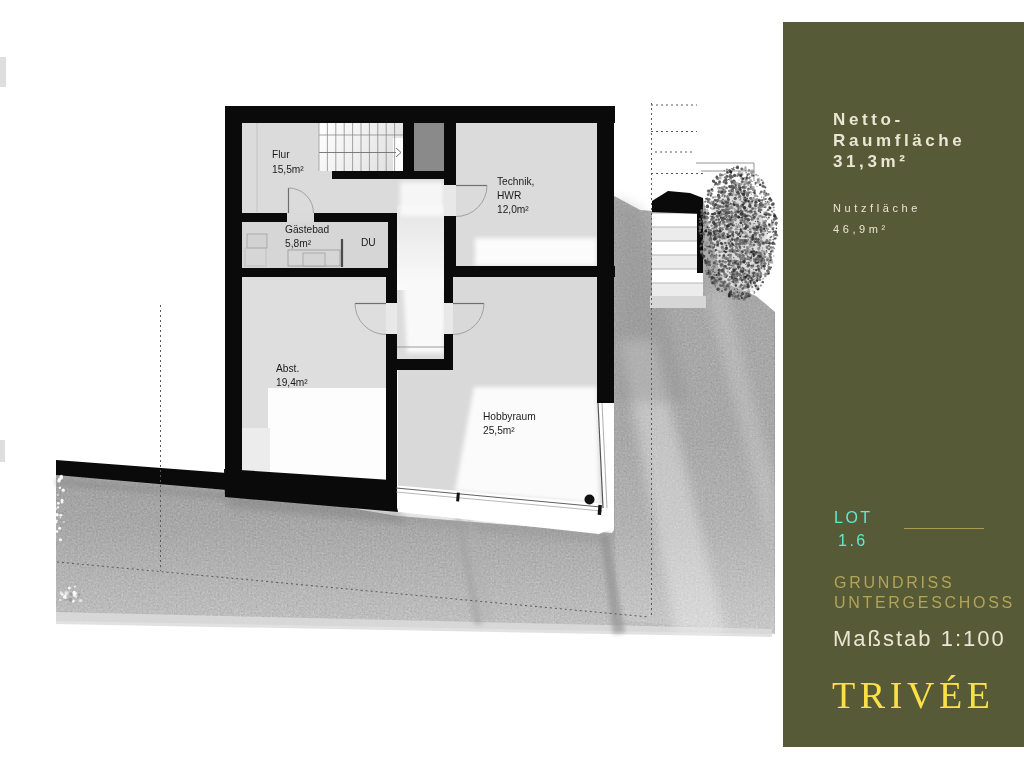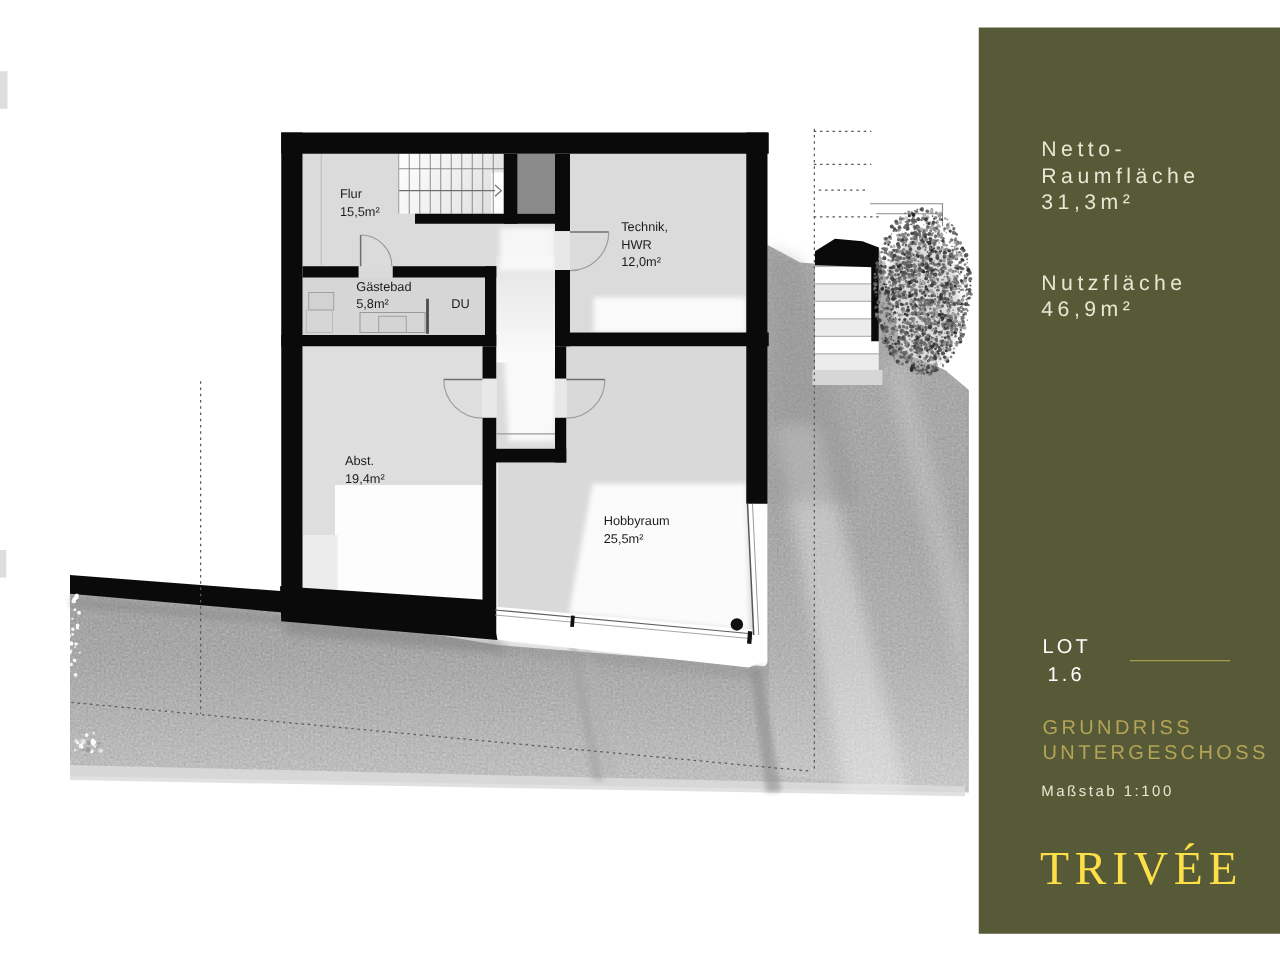--- a/index.html
+++ b/index.html
@@ -2238,21 +2238,21 @@
     <text x="497" y="199">HWR</text>
     <text x="497" y="212.5">12,0m²</text>
     <text x="276" y="372">Abst.</text>
     <text x="276" y="386">19,4m²</text>
     <text x="483" y="420">Hobbyraum</text>
     <text x="483" y="434">25,5m²</text>
   </g>
 </svg>
 
 <div class="sb">
-  <div class="cream" style="left:50px; top:87px; font-size:17px; letter-spacing:3.6px; line-height:21px;">Netto-<br>Raumfläche<br>31,3m²</div>
-  <div class="cream" style="left:50px; top:194px; font-size:17px; letter-spacing:3.6px; line-height:21px;">Nutzfläche<br>46,9m²</div>
-  <div style="left:51px; top:484px; font-size:16px; letter-spacing:2.5px; line-height:23px; color:#ffffff;">LOT<br><span style="margin-left:4px;">1.6</span></div>
+  <div class="cream" style="left:50px; top:87px; font-size:17px; letter-spacing:3.6px; line-height:21px;font-weight:bold;">Netto-<br>Raumfläche<br>31,3m²</div>
+  <div class="cream" style="left:50px; top:176px; font-size:11px; letter-spacing:3.6px; line-height:21px;">Nutzfläche<br>46,9m²</div>
+  <div style="left:51px; top:484px; font-size:16px; letter-spacing:2.5px; line-height:23px; color:#5eead4;">LOT<br><span style="margin-left:4px;">1.6</span></div>
   <div style="left:121px; top:506px; width:80px; border-top:1.5px solid #a89c55;"></div>
   <div class="gold" style="left:51px; top:551px; font-size:16px; letter-spacing:2.7px; line-height:20px;">GRUNDRISS<br>UNTERGESCHOSS</div>
-  <div class="cream" style="left:50px; top:604px; font-size:12px; letter-spacing:2px;">Maßstab 1:100</div>
+  <div class="cream" style="left:50px; top:604px; font-size:22px; letter-spacing:2px;">Maßstab 1:100</div>
   <div style="left:49px; top:651px; font-size:38px; letter-spacing:4.6px; color:#fde047; font-family:'Liberation Serif', serif;">TRIVÉE</div>
 </div>
 </div>
 
 </body></html>

